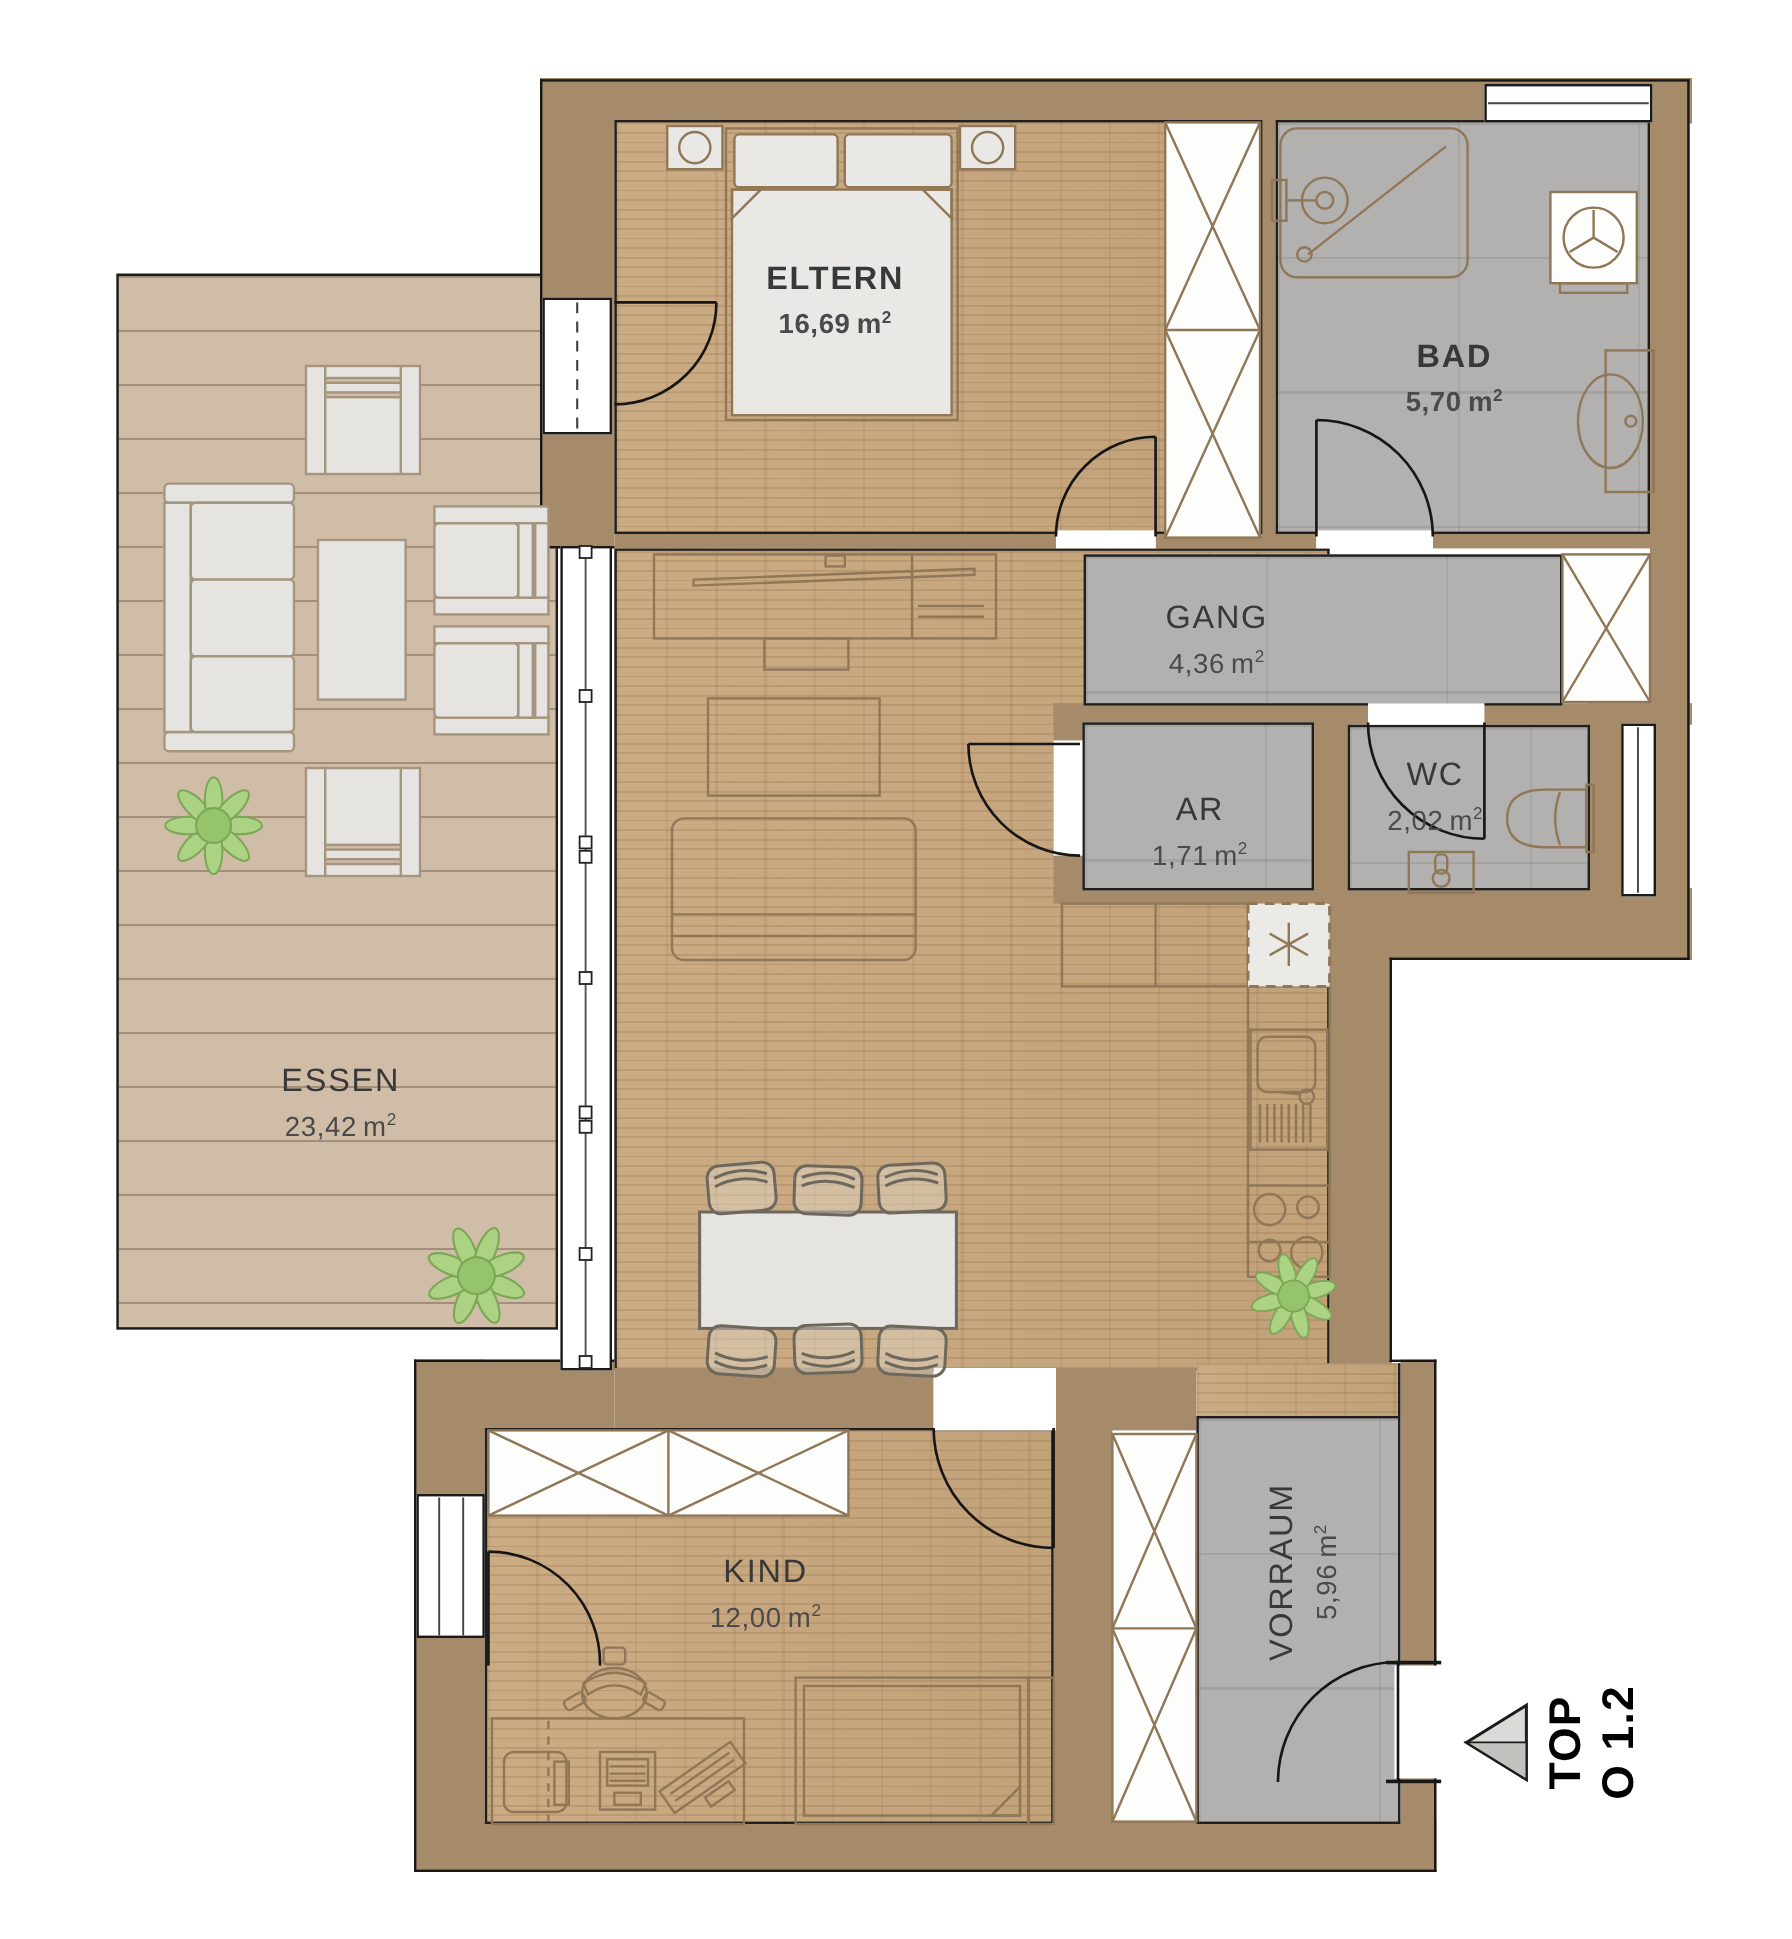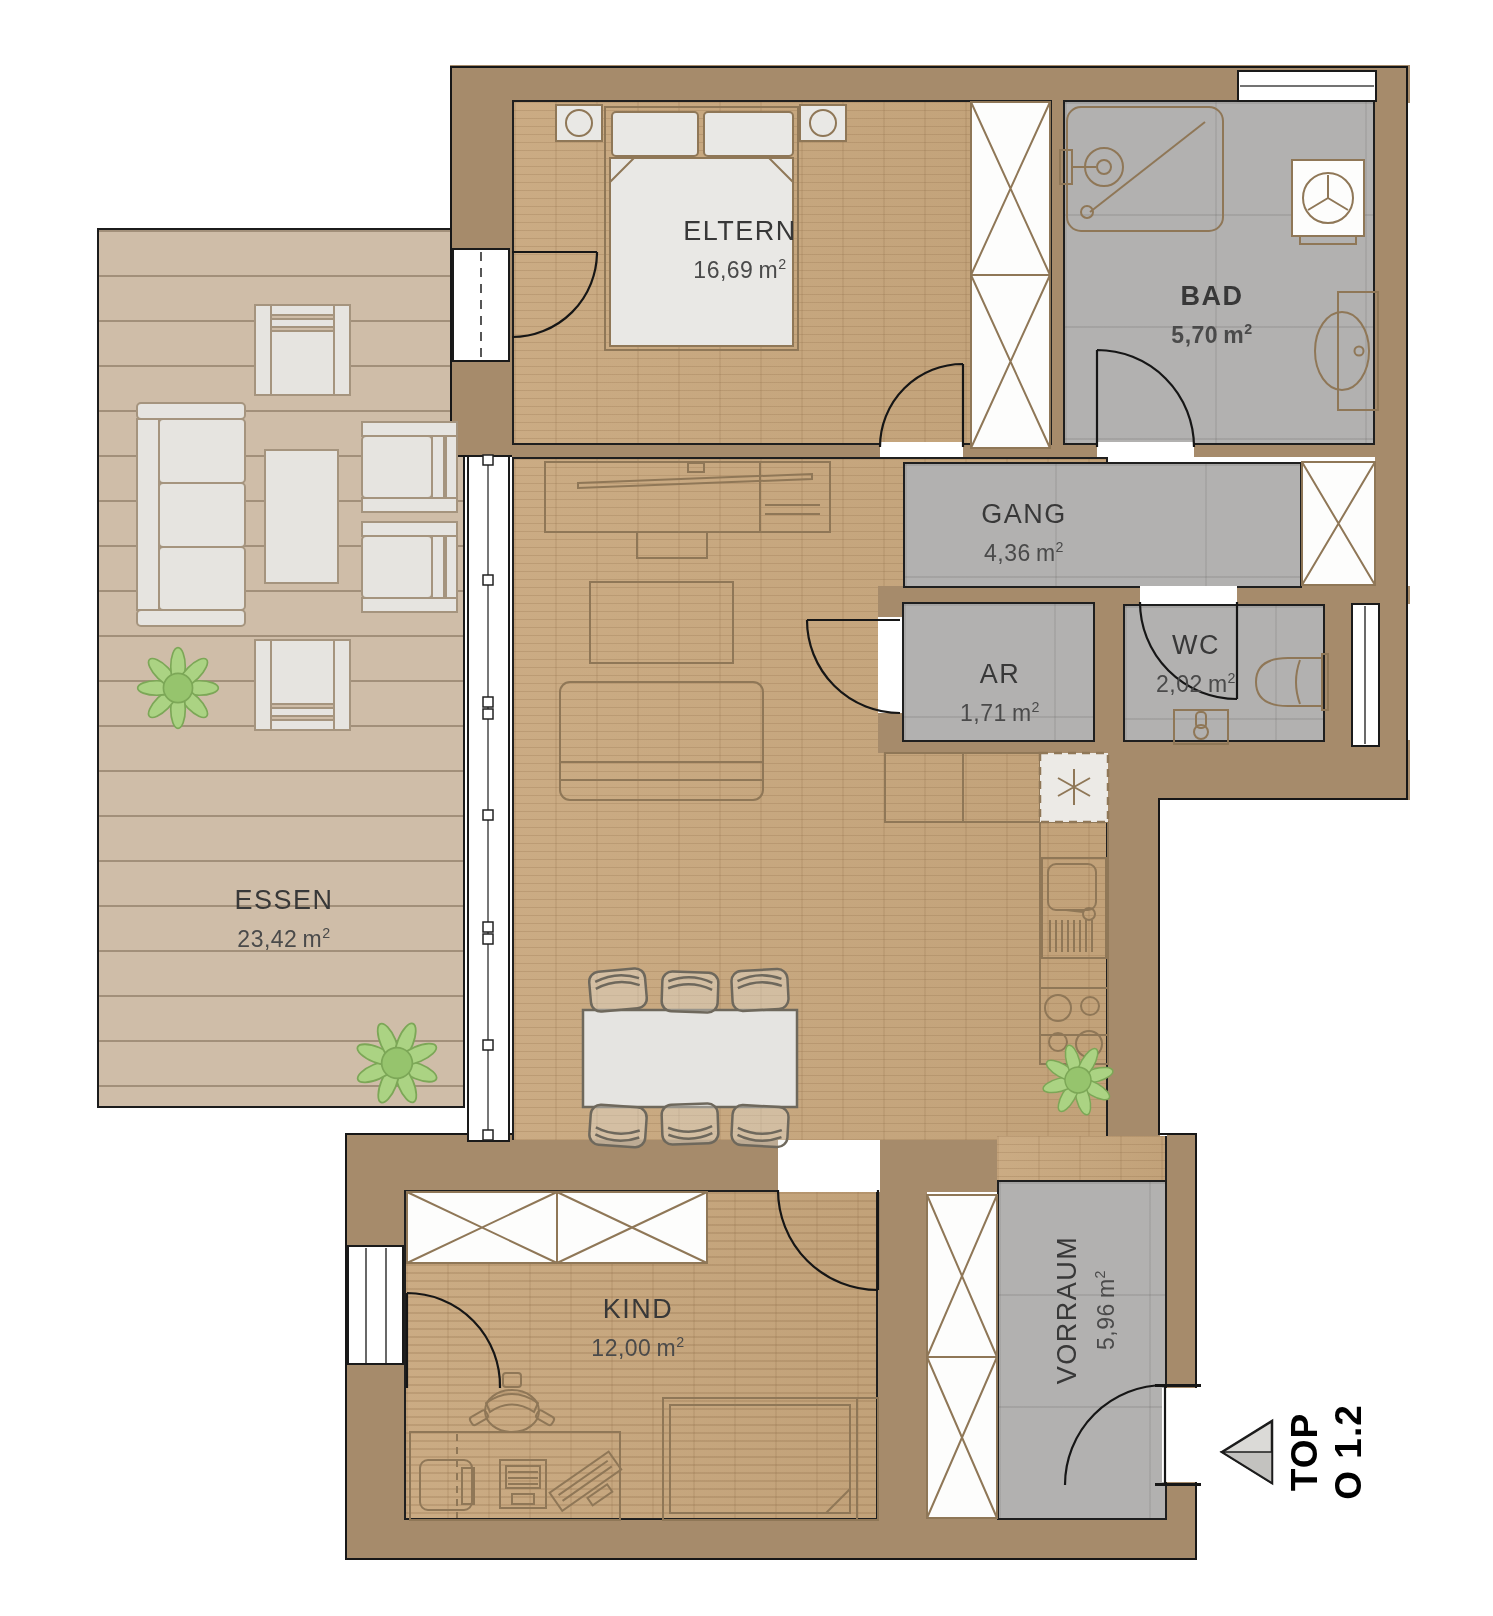--- a/index.html
+++ b/index.html
@@ -358,29 +358,29 @@
       <path class="door" d="M407,1388 V1293 M407,1293 A93,93 0 0 1 500,1388"></path>
       <path class="door" d="M1165,1485 V1385 M1165,1385 A100,100 0 0 0 1065,1485"></path>
     </g>
 
     <g>
       <polygon points="1222,1452 1272,1421 1272,1483" fill="#dbdad7" stroke="#1c1c1c" stroke-width="2.5"></polygon>
       <polygon points="1222,1452 1272,1452 1272,1483" fill="#c3c2bf" stroke="#1c1c1c" stroke-width="1.5"></polygon>
     </g>
   </svg>
 
-  <div class="room-label" style="left:740px;top:250px;">
+  <div class="room-label" style="left:696px;top:250px;font-weight:bold;">
     <div class="rn">ELTERN</div>
     <div class="ra"><span>16,69</span> <span>m</span><sup>2</sup></div>
   </div>
   <div class="room-label" style="left:1212px;top:315px;font-weight:bold;">
     <div class="rn">BAD</div>
     <div class="ra"><span>5,70</span> <span>m</span><sup>2</sup></div>
   </div>
-  <div class="room-label" style="left:1014px;top:533px;margin-left:10px;">
+  <div class="room-label" style="left:1014px;top:533px;">
     <div class="rn">GANG</div>
     <div class="ra"><span>4,36</span> <span>m</span><sup>2</sup></div>
   </div>
   <div class="room-label" style="left:1000px;top:669px;margin-top:24px;">
     <div class="rn">AR</div>
     <div class="ra"><span>1,71</span> <span>m</span><sup>2</sup></div>
   </div>
   <div class="room-label" style="left:1196px;top:664px;">
     <div class="rn">WC</div>
     <div class="ra"><span>2,02</span> <span>m</span><sup>2</sup></div>

